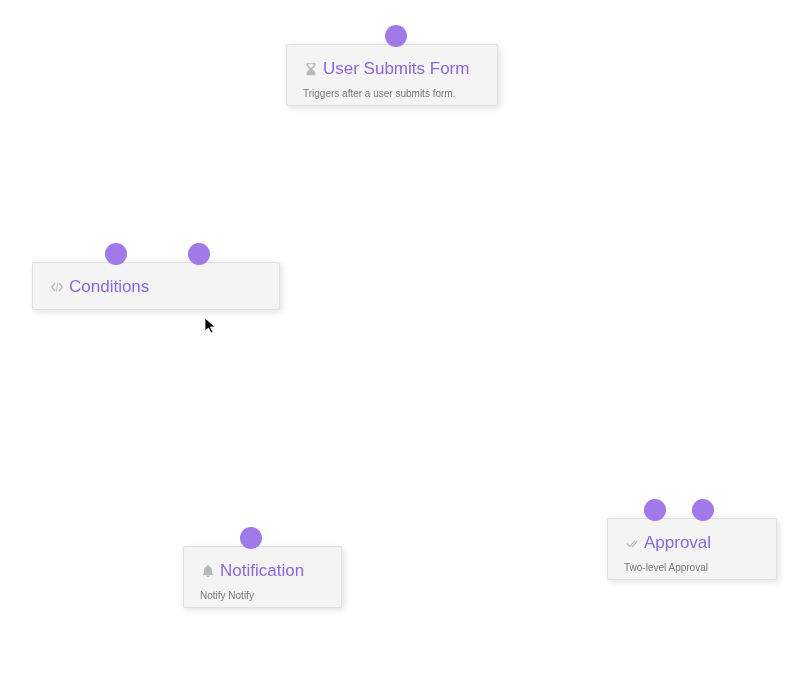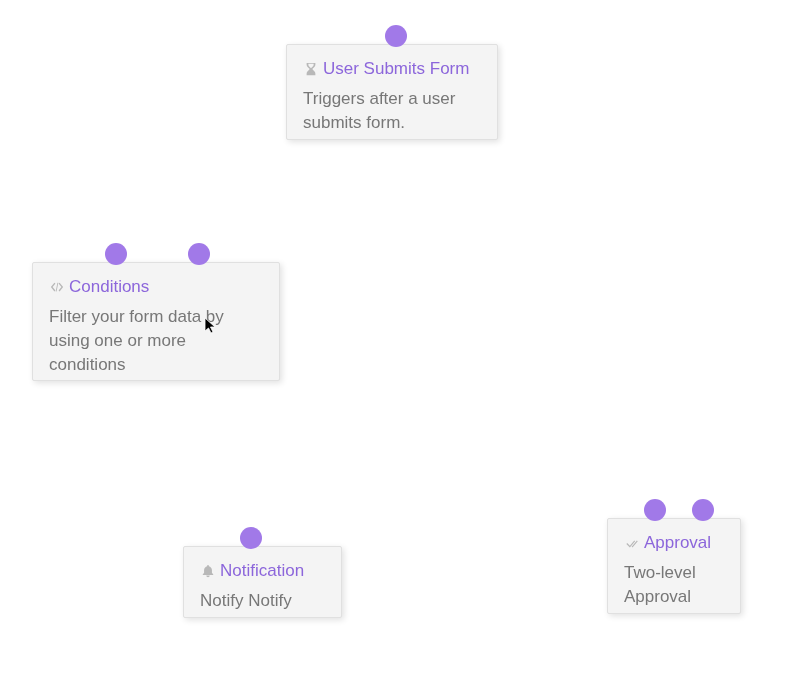--- a/index.html
+++ b/index.html
@@ -29,21 +29,21 @@
       gap: 4px;
       margin-bottom: 8px;
     }
     .node-title {
       color: #8c66db;
       font-size: 17px;
       font-weight: 400;
     }
     .node-desc {
       color: #777777;
-      font-size: 17px;
+      font-size: 10px;
       line-height: 1.4;
     }
     .icon {
       display: inline-flex;
       align-items: center;
       justify-content: center;
       width: 16px;
       height: 16px;
       flex-shrink: 0;
     }
@@ -79,21 +79,21 @@
     }
     #node-notification {
       left: 183px;
       top: 522px;
       width: 159px;
       margin-top: 24px;
     }
     #node-approval {
       left: 607px;
       top: 518px;
-      width: 134px;
+      width: 170px;
     }
   </style>
 </head>
 <body>
 
 <div class="node" id="node-trigger">
   <div class="port" style="left:98px; top:-20px;"></div>
   <div class="node-header">
     <span class="icon">
       <svg viewBox="0 0 16 16" width="14" height="14">
@@ -109,21 +109,20 @@
   <div class="port" style="left:72px; top:-20px;"></div>
   <div class="port" style="left:155px; top:-20px;"></div>
   <div class="node-header">
     <span class="icon">
       <svg viewBox="0 0 16 16" width="16" height="14">
           <path d="M5 3L1 8l4 5 1.2-1L3 8l3.2-4L5 3zm6 0l-1.2 1L13 8l-3.2 4L11 13l4-5-4-5zM8.5 3L6.5 13h1l2-10h-1z"></path>
         </svg>
     </span>
     <span class="node-title">Conditions</span>
   </div>
-  <div class="node-desc">Filter your form data by using one or more conditions</div>
 </div>
 
 <div class="node" id="node-notification">
   <div class="port" style="left:56px; top:-20px;"></div>
   <div class="node-header">
     <span class="icon">
       <svg viewBox="0 0 16 16" width="14" height="14">
           <path d="M8 1a1 1 0 0 1 1 1v.5c2 .5 3.5 2.3 3.5 4.5v3l1.5 2v.5H2V12l1.5-2V7C3.5 4.8 5 3 7 2.5V2a1 1 0 0 1 1-1zm0 14a2 2 0 0 0 2-2H6a2 2 0 0 0 2 2z"></path>
         </svg>
     </span>

